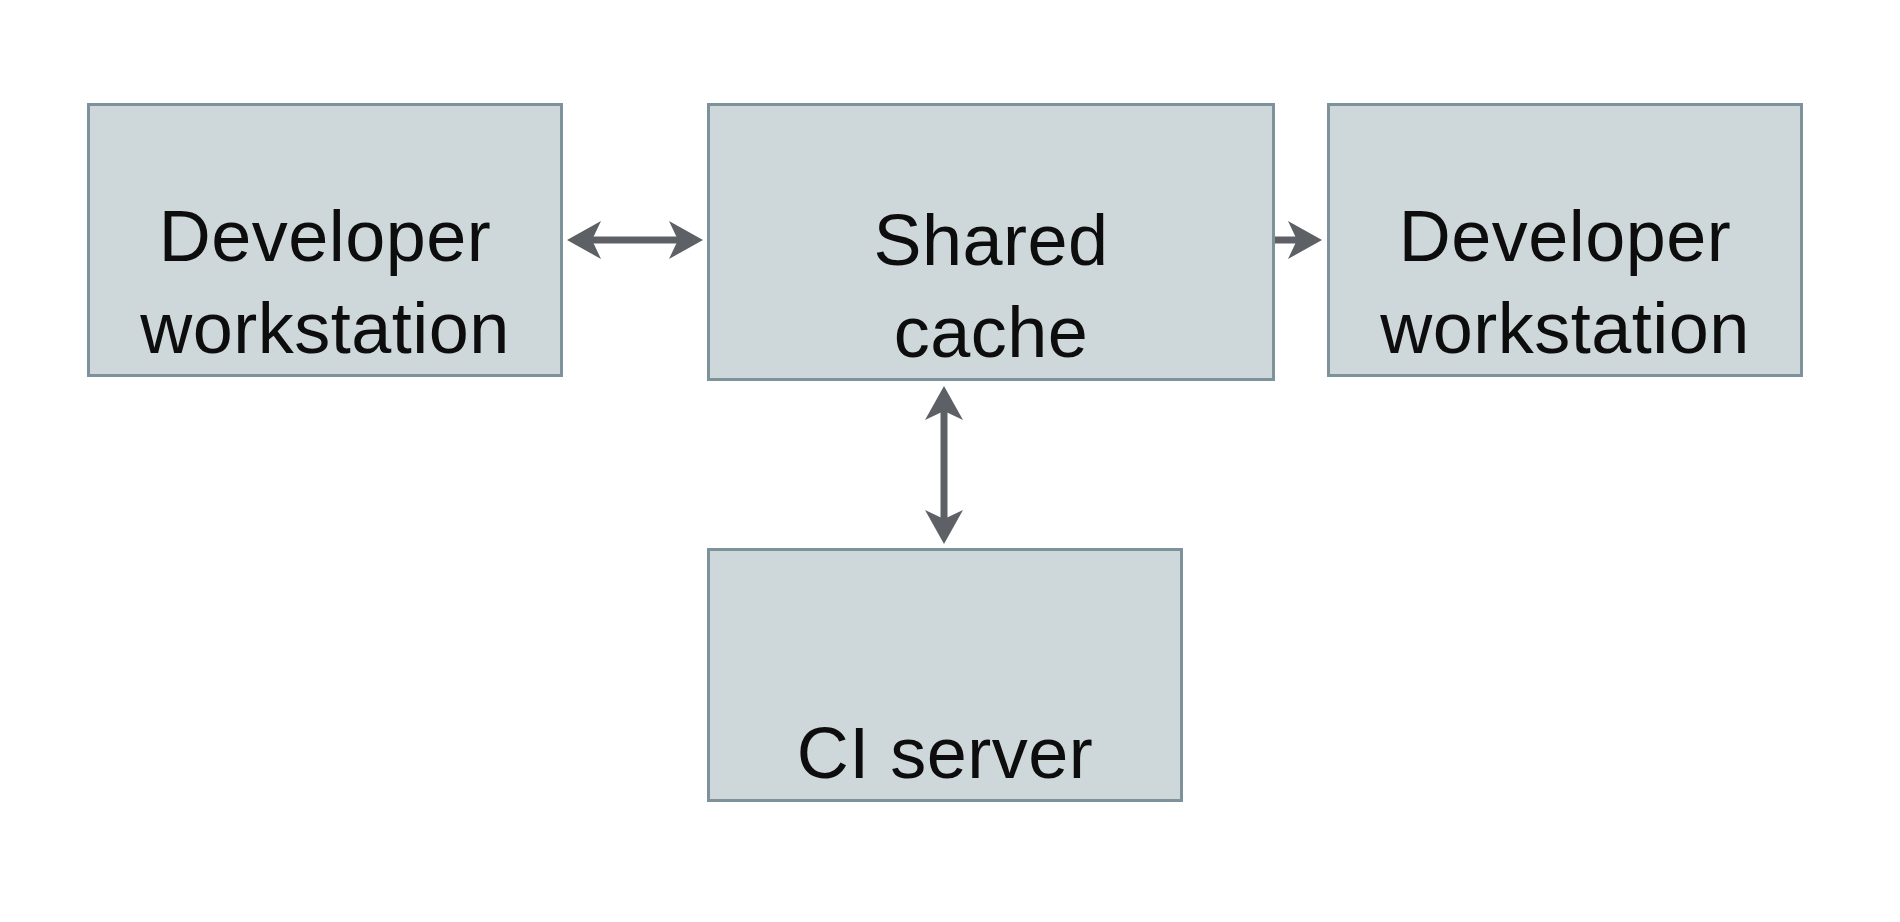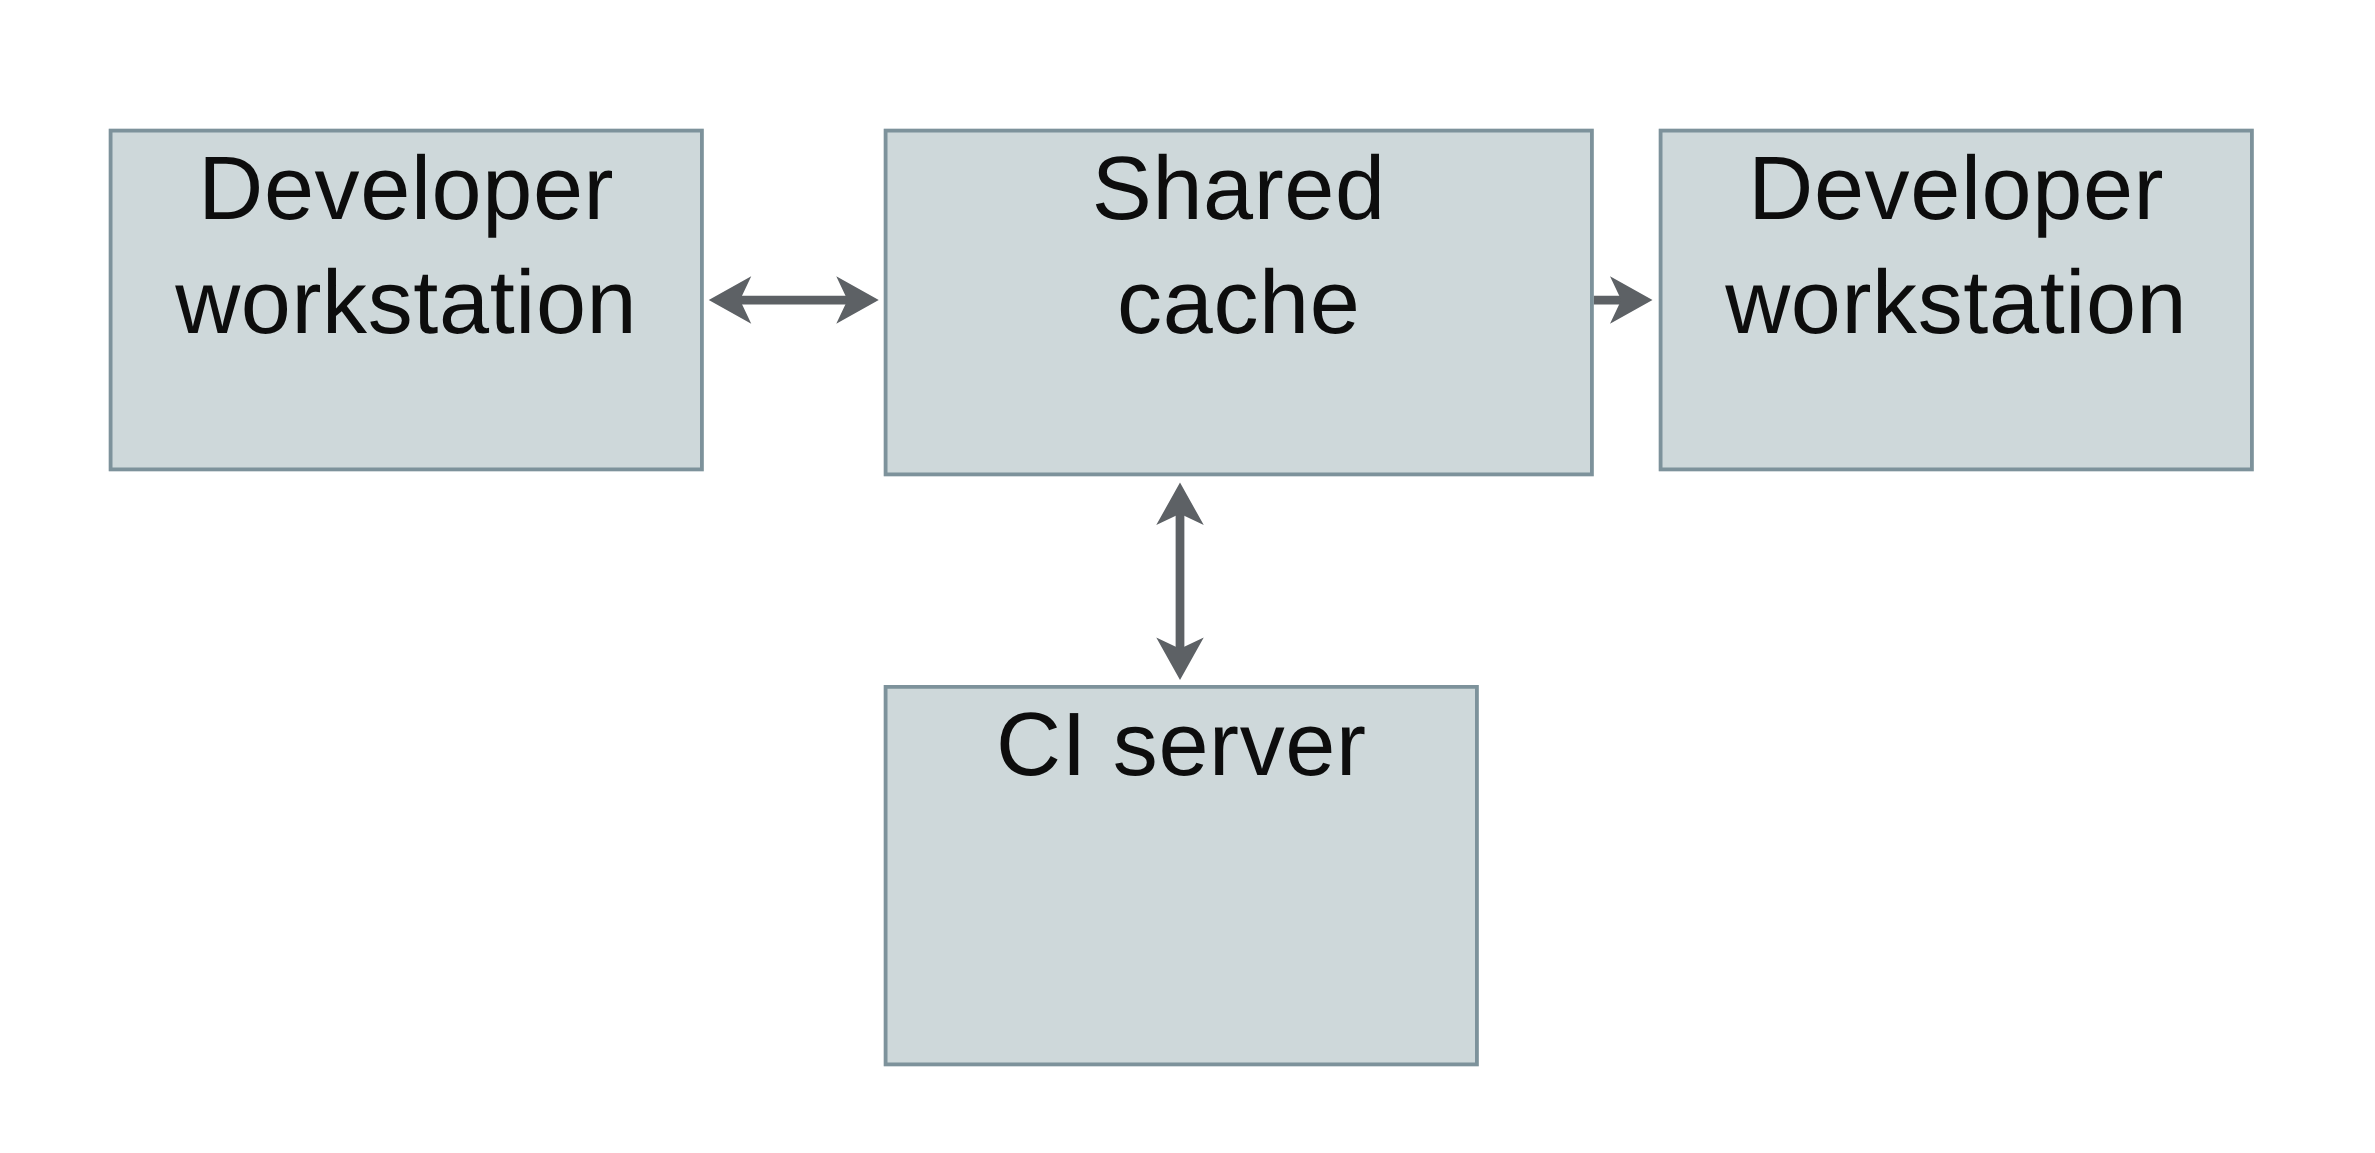--- a/index.html
+++ b/index.html
@@ -16,35 +16,35 @@
     background:var(--background);
     font-family:"Liberation Sans", sans-serif;
     overflow:hidden;
   }
   .node{
     position:absolute;
     background:var(--node-fill);
     border:3px solid var(--node-border);
     box-sizing:border-box;
     display:flex;
-    align-items:flex-start;
+    align-items:flex-end;
     justify-content:center;
   }
   .node-label{
     color:var(--text);
     font-size:72px;
     line-height:1.27;
     text-align:center;
     white-space:pre-line;
     letter-spacing:0.5px;
   }
   #node-dev-left   {left:87px;  top:103px; width:476px; height:274px;}
   #node-shared-cache{left:707px; top:103px; width:568px; height:278px;}
   #node-dev-right  {left:1327px;top:103px; width:476px; height:274px;}
-  #node-ci-server  {left:707px; top:548px; width:476px; height:305px;}
+  #node-ci-server  {left:707px; top:548px; width:476px; height:254px;}
   svg.edges{
     position:absolute;left:0;top:0;width:1900px;height:922px;
     pointer-events:none;
   }
   svg.edges .arrow-line{stroke:var(--arrow);stroke-width:7;}
   svg.edges .arrow-head{fill:var(--arrow);}
 </style>
 </head>
 <body>
 

